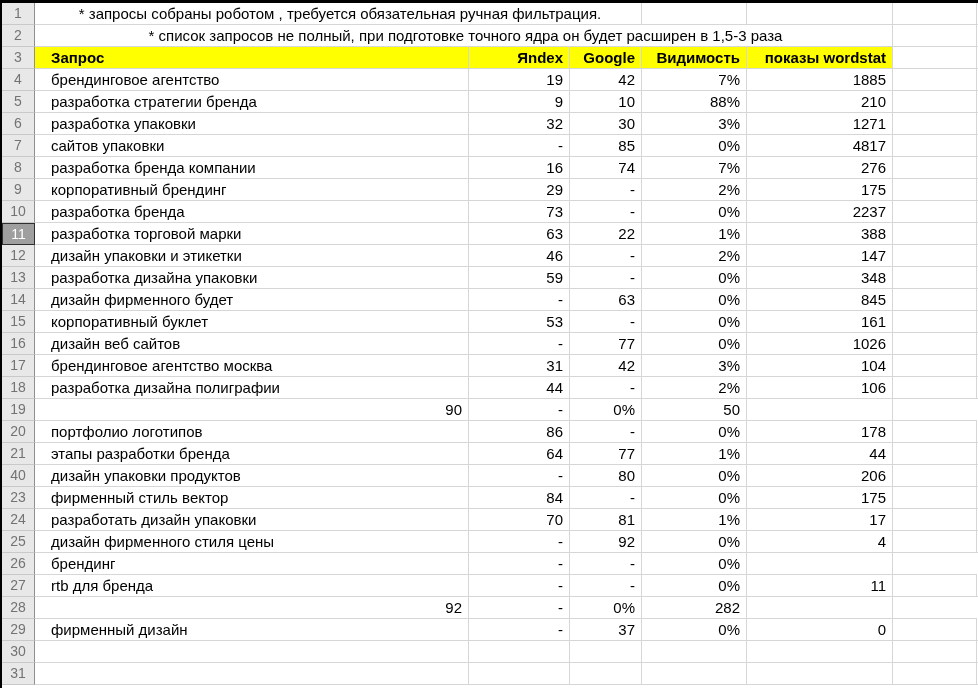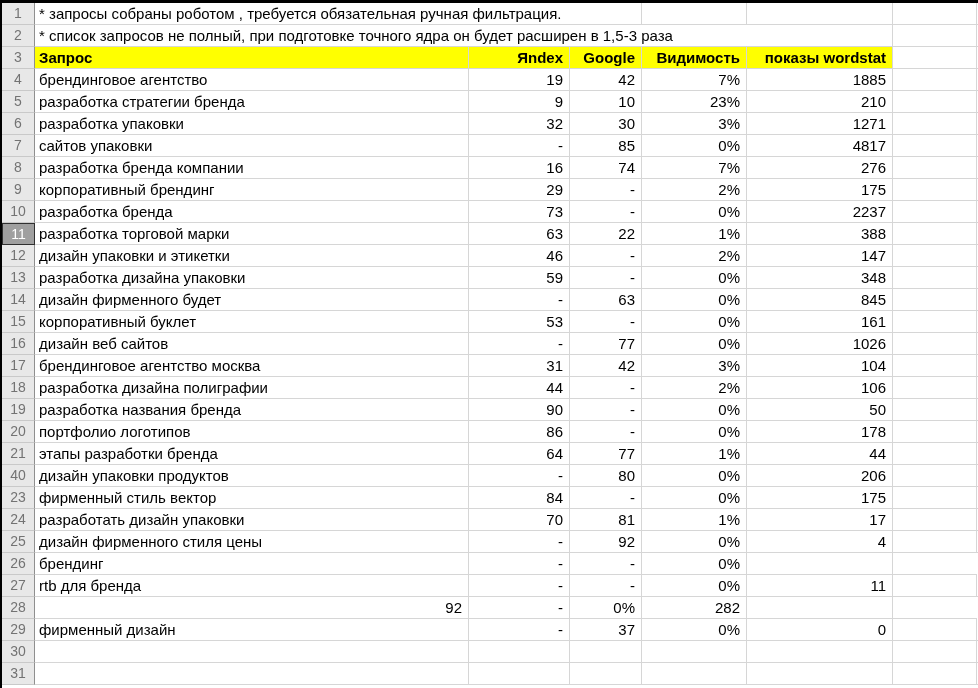--- a/index.html
+++ b/index.html
@@ -37,23 +37,23 @@
     text-align: center;
     font-size: 14px;
     border-right: 1px solid #8f8f8f;
     border-bottom: 1px solid #c9c9c9;
   }
   .gutter.selected {
     background: var(--gutter-sel-bg, #9f9f9f);
     color: #ffffff;
     border: 1px solid #2f2f2f;
   }
-  .c-query { text-align: left; padding-left: 4px; }
+  .c-query { text-align: left; padding-left: 16px; }
   .c-num   { text-align: right; padding-right: 6px; }
-  .c-note  { text-align: left; padding-left: 4px; }
+  .c-note  { text-align: center; padding-left: 4px; }
   .c-fill  { border-right: none; }
   .note-span-3 { grid-column: 2 / span 3; }
   .note-span-5 { grid-column: 2 / span 5; }
   .hdr {
     background: var(--header-fill, #ffff00);
     font-weight: bold;
   }
 </style>
 </head>
 <body>
@@ -97,21 +97,21 @@
     <div class="cell c-num">1885</div>
     <div class="cell"></div>
     <div class="cell c-fill"></div>
   </div>
 
   <div class="row">
     <div class="cell gutter">5</div>
     <div class="cell c-query">разработка стратегии бренда</div>
     <div class="cell c-num">9</div>
     <div class="cell c-num">10</div>
-    <div class="cell c-num">23%</div>
+    <div class="cell c-num">88%</div>
     <div class="cell c-num">210</div>
     <div class="cell"></div>
     <div class="cell c-fill"></div>
   </div>
 
   <div class="row">
     <div class="cell gutter">6</div>
     <div class="cell c-query">разработка упаковки</div>
     <div class="cell c-num">32</div>
     <div class="cell c-num">30</div>
@@ -248,21 +248,20 @@
     <div class="cell c-num">44</div>
     <div class="cell c-num">-</div>
     <div class="cell c-num">2%</div>
     <div class="cell c-num">106</div>
     <div class="cell"></div>
     <div class="cell c-fill"></div>
   </div>
 
   <div class="row">
     <div class="cell gutter">19</div>
-    <div class="cell c-query">разработка названия бренда</div>
     <div class="cell c-num">90</div>
     <div class="cell c-num">-</div>
     <div class="cell c-num">0%</div>
     <div class="cell c-num">50</div>
     <div class="cell"></div>
     <div class="cell c-fill"></div>
   </div>
 
   <div class="row">
     <div class="cell gutter">20</div>

